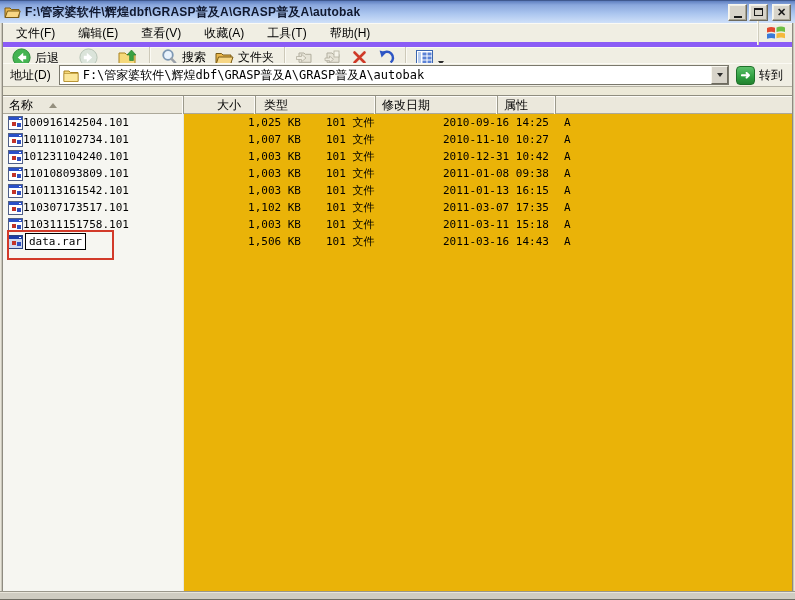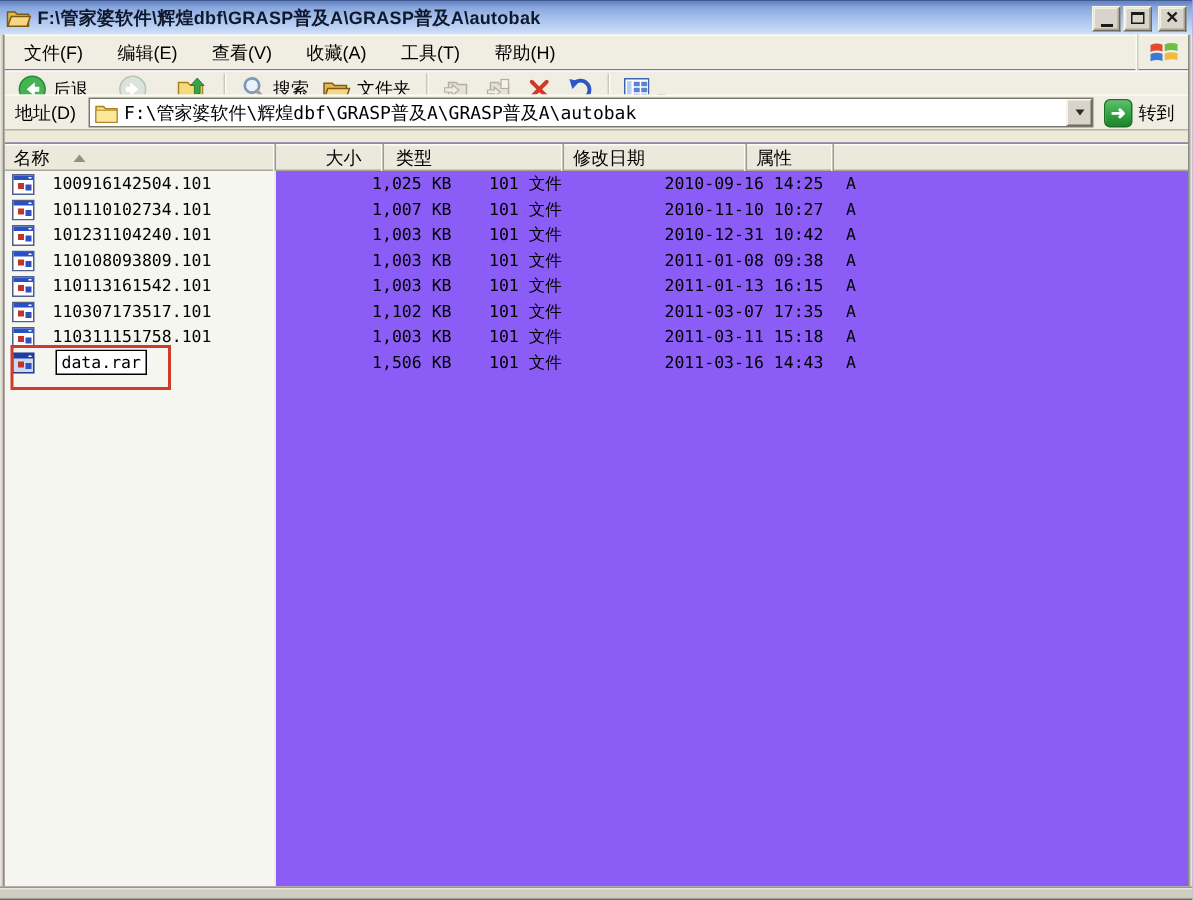--- a/index.html
+++ b/index.html
@@ -31,21 +31,21 @@
   .wbtn { width:19px; height:17px; background:#d8d4ca; border:1px solid; border-color:#f8f6ee #6d6a5e #6d6a5e #f8f6ee;
     box-shadow: inset -1px -1px 0 #a8a494, inset 1px 1px 0 #f1efe6;
     display:flex; align-items:center; justify-content:center; position:relative; cursor:default; }
   .wbtn.close { margin-left:2px; }
   .glyph-min { width:8px; height:2px; background:#1a1a1a; margin-top:9px; }
   .glyph-max { width:9px; height:8px; border:1px solid #1a1a1a; border-top-width:2px; }
   .glyph-close::before { content:"✕"; font-size:11px; font-weight:bold; color:#1a1a1a; line-height:1; }
 
   
   .bar { position:absolute; left:3px; right:3px; height:24px; background:#f0eee3;
-    border-top:1px solid #fbfaf4; border-bottom:1px solid #8b5cf6; display:flex; align-items:center; }
+    border-top:1px solid #fbfaf4; border-bottom:5px solid #8b5cf6; display:flex; align-items:center; }
   .menubar { top:23px; padding-left:4px; }
   .toolbar { top:47px; padding-left:6px; gap:3px; }
   .addressbar { top:63px; padding:0 4px; gap:5px; border-bottom:1px solid #b5b2a4; }
 
   .menu-item { padding:3px 9px; margin-right:5px; white-space:nowrap; cursor:default; }
   .menu-spacer { flex:1; }
   .menu-logo-box { width:34px; height:24px; display:flex; align-items:center; justify-content:center;
     border-left:1px solid #d0cdbd; box-shadow:-1px 0 0 #fbfaf4; }
 
   .tb-sep { width:1px; height:20px; background:#cdc9b9; box-shadow:1px 0 0 #fbfaf4; margin:0 4px; }
@@ -64,41 +64,41 @@
   .go-btn { display:flex; align-items:center; gap:4px; padding:1px 5px 1px 2px; }
   .go-icon { width:19px; height:19px; border-radius:4px;
     background:linear-gradient(180deg,#5cc06a,#2f9e3f 60%,#22822f); border:1px solid #1e7029;
     display:flex; align-items:center; justify-content:center; }
   .go-arrow { color:#fff; font-weight:bold; font-size:12px; line-height:1; }
 
   
   svg { display:block; }
 
   
-  .content { position:absolute; left:3px; right:3px; top:95px; bottom:9px; background:#8b5cf6;
+  .content { position:absolute; left:3px; right:3px; top:95px; bottom:9px; background:#eab308;
     border-top:1px solid #8f8d80; overflow:hidden; }
   .col-shade { position:absolute; left:0; top:18px; bottom:0; width:181px; background:#f6f6f1;
     border-right:1px solid #e8e8e0; }
   .header-row { position:relative; display:flex; height:18px; background:#ebe8dc; z-index:2; }
   .hcell { height:18px; display:flex; align-items:center; padding:0 6px;
     border-right:1px solid #9c9a8c; box-shadow: inset 0 1px 0 #fdfcf8, inset -1px 0 0 #fdfcf8, inset 0 -1px 0 #aca899;
     white-space:nowrap; overflow:hidden; cursor:default; }
   .h-name { width:181px; }
   .h-size { width:72px; justify-content:flex-end; padding-right:14px; }
   .h-type { width:120px; padding-left:8px; }
   .h-date { width:122px; }
   .h-attr { width:58px; }
   .h-fill { flex:1; border-right:none; box-shadow: inset 0 1px 0 #fdfcf8, inset 0 -1px 0 #aca899; }
   .sort-arrow { width:0; height:0; border-left:4px solid transparent; border-right:4px solid transparent;
     border-bottom:5px solid #948f7e; margin-left:16px; }
 
   .rows { position:relative; z-index:1; font-family:"DejaVu Sans Mono", monospace; font-size:11px; }
   .row { display:flex; height:17px; align-items:center; }
   .cell { white-space:nowrap; overflow:hidden; }
-  .c-name { width:218px; display:flex; align-items:center; gap:12px; padding-left:5px; }
+  .c-name { width:218px; display:flex; align-items:center; gap:0; padding-left:5px; }
   .c-size { width:95px; text-align:right; padding-right:15px; }
   .c-type { width:120px; padding-left:10px; }
   .c-date { width:121px; padding-left:7px; }
   .c-attr { width:58px; padding-left:7px; }
 
   .ficon { width:15px; height:14px; border:1px solid #4f5f87; background:#fff; position:relative; flex:none; }
   .ficon .fbar { position:absolute; top:0; left:0; right:0; height:3px; background:#2a50c8; }
   .ficon .fbar::after { content:""; position:absolute; right:1px; top:1px; width:2px; height:1px; background:#fff; }
   .ficon .fdots { position:absolute; left:3px; bottom:3px; width:4px; height:4px; background:#c23328;
     box-shadow:5px 1px 0 #3050c0; }

